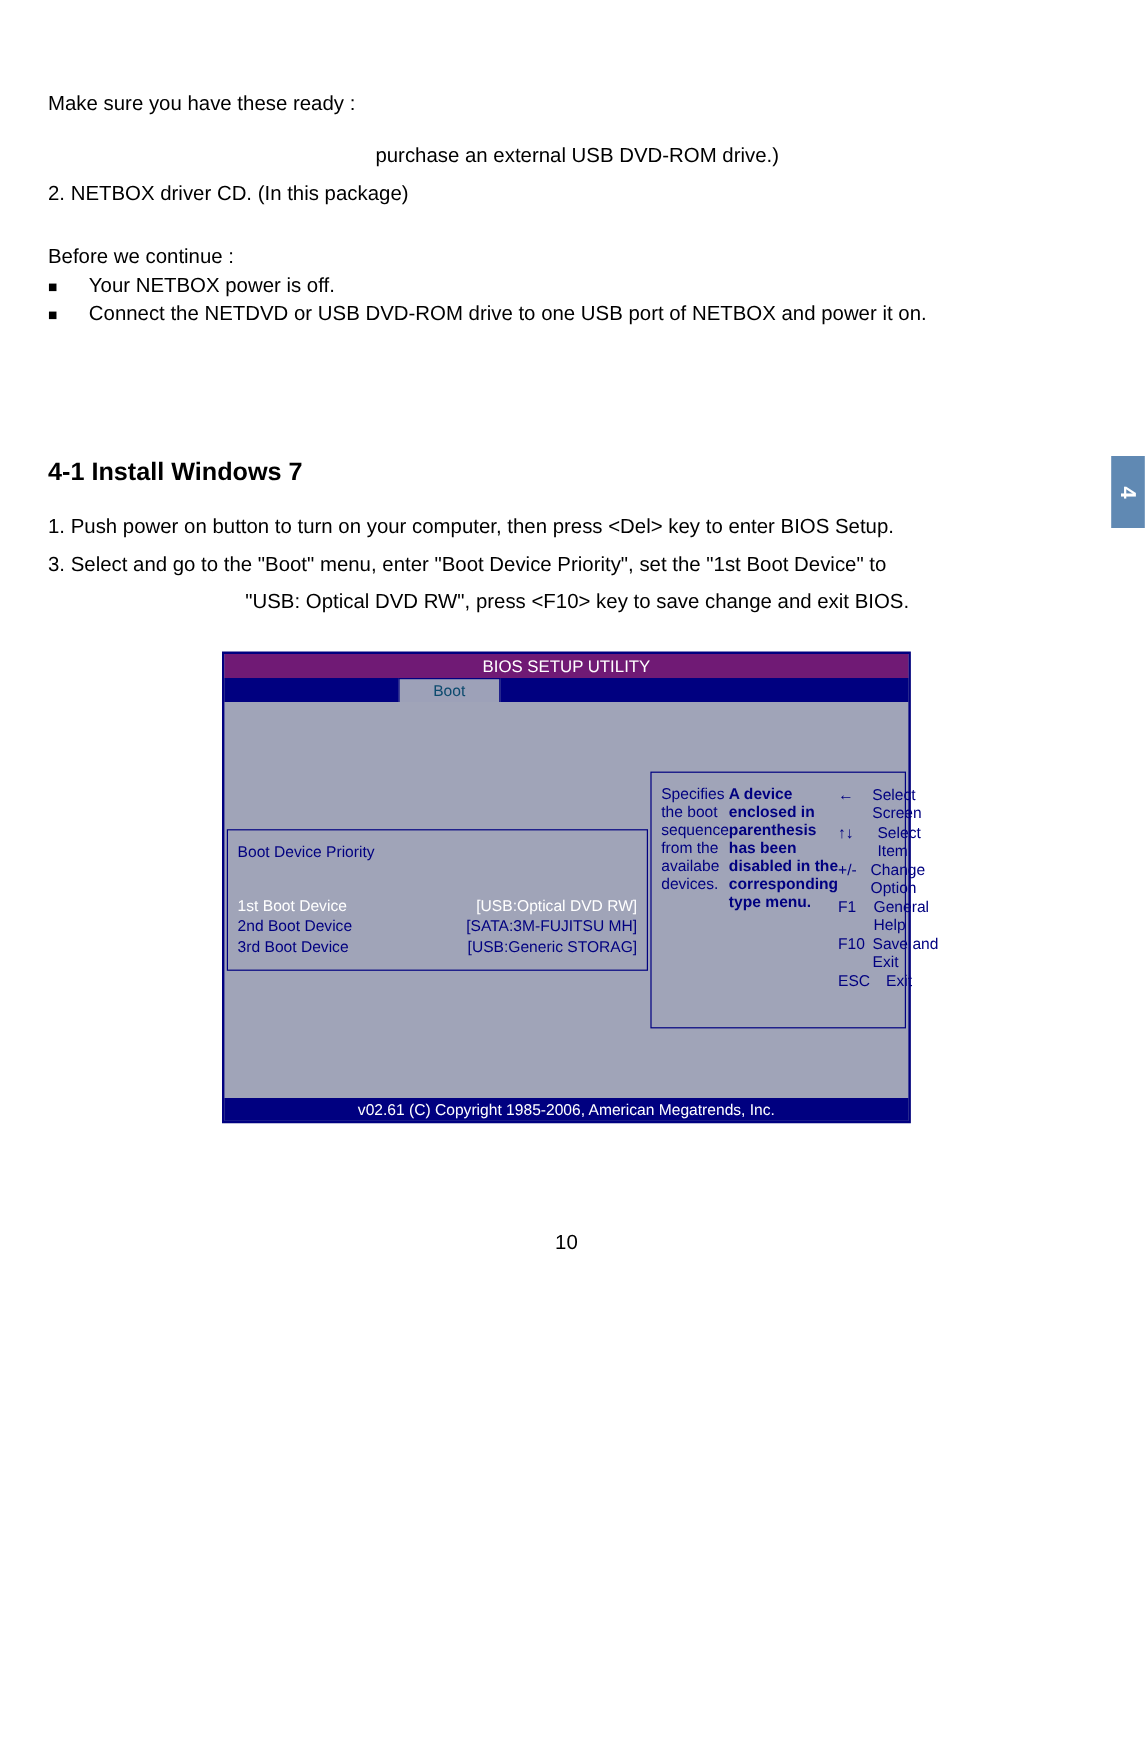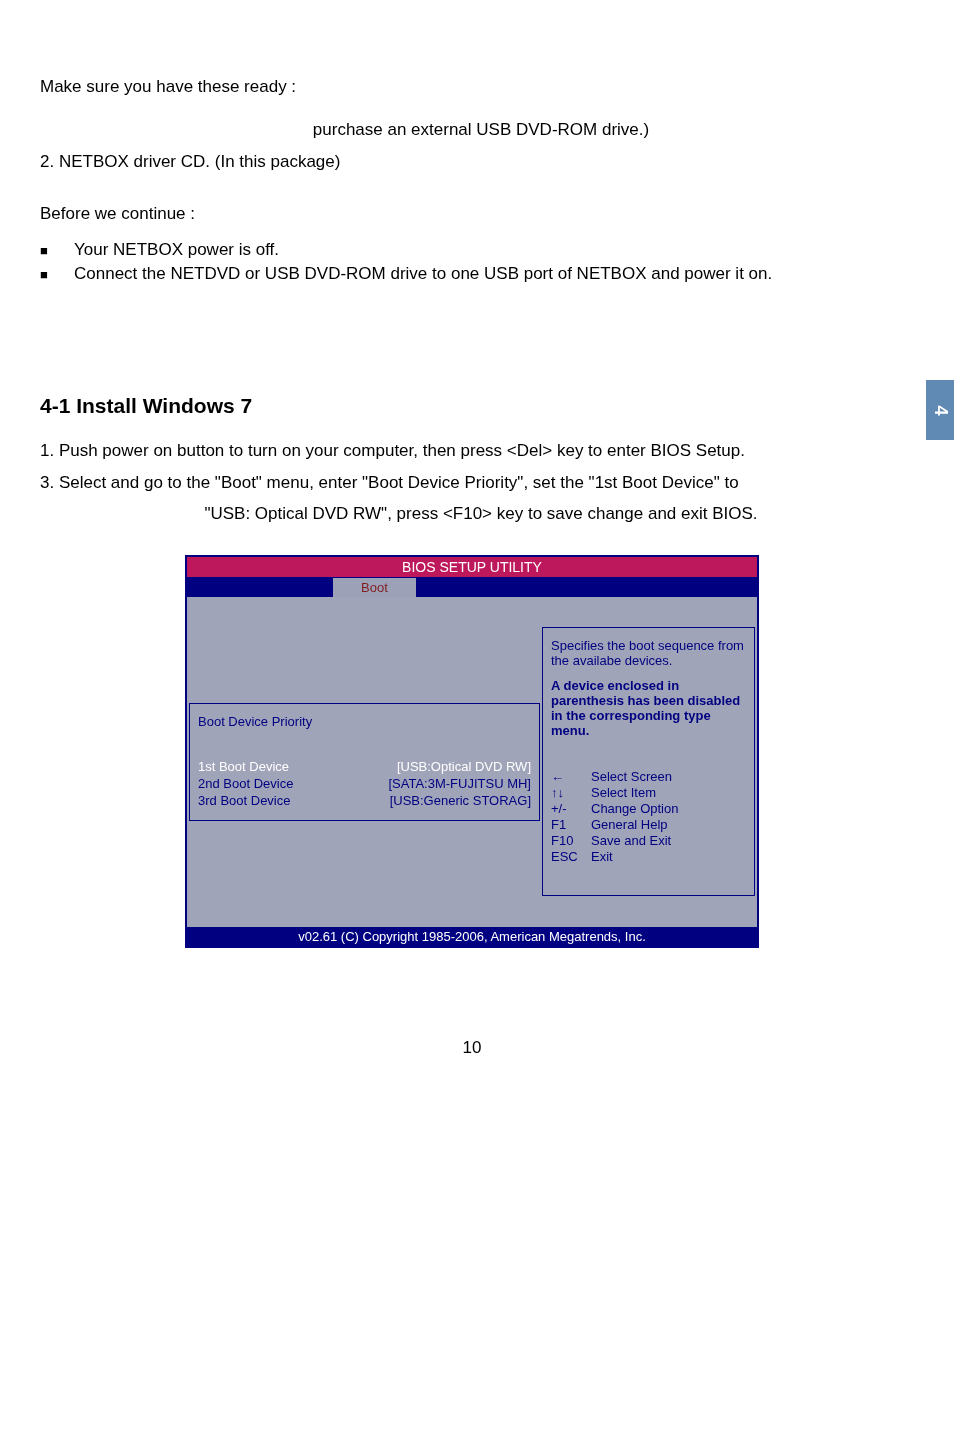--- a/index.html
+++ b/index.html
@@ -24,21 +24,21 @@
     margin: 6px 0;
     line-height: 1.5;
   }
   .indent {
     padding-left: 18px;
     text-align: center;
   }
   .sub-head {
     font-size: 17px;
     margin-top: 30px;
-    margin-bottom: 16px;
+    margin-bottom: 4px;
   }
   .bullet-list p {
     font-size: 17px;
     margin: 4px 0;
   }
   .bullet-list .bul {
     display: inline-block;
     width: 34px;
     font-size: 13px;
     vertical-align: middle;
@@ -77,37 +77,37 @@
     justify-content: center;
   }
   .bios {
     width: 570px;
     border: 2px solid #000080;
     background: #a0a4b8;
     font-family: Arial, sans-serif;
     font-size: 13px;
   }
   .bios-title {
-    background: #be185d;
+    background: #701a75;
     color: #ffffff;
     text-align: center;
     padding: 2px 0;
     font-size: 14px;
   }
   .bios-tabbar {
     background: #000080;
     height: 20px;
     position: relative;
   }
   .bios-tab {
     position: absolute;
     left: 145px;
     top: 0;
     background: #9da1b8;
-    color: #7f1d1d;
+    color: #0c4a6e;
     padding: 2px 28px;
     font-size: 13px;
     border-top: 1px solid #000080;
     border-left: 1px solid #000080;
     border-right: 1px solid #000080;
   }
   .bios-body {
     display: flex;
     height: 330px;
     align-items: center;
@@ -132,21 +132,21 @@
   .bios-row.white {
     color: #ffffff;
   }
   .bios-right {
     width: 195px;
     border: 1px solid #000080;
     margin: 2px 2px 2px 0;
     padding: 10px 8px;
     color: #000080;
     display: flex;
-    flex-direction: column;
+    flex-direction: row;
   }
   .bios-right .desc1 {
     margin-bottom: 10px;
   }
   .bios-right .desc2 {
     margin-bottom: 30px;
     font-weight: bold;
   }
   .bios-keys {
     margin-top: auto;

